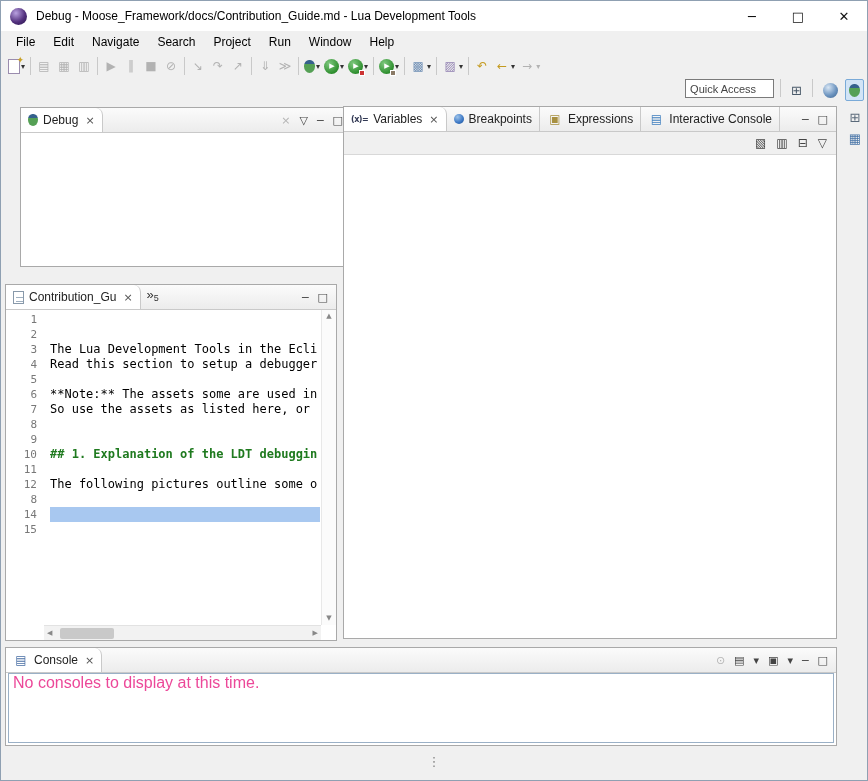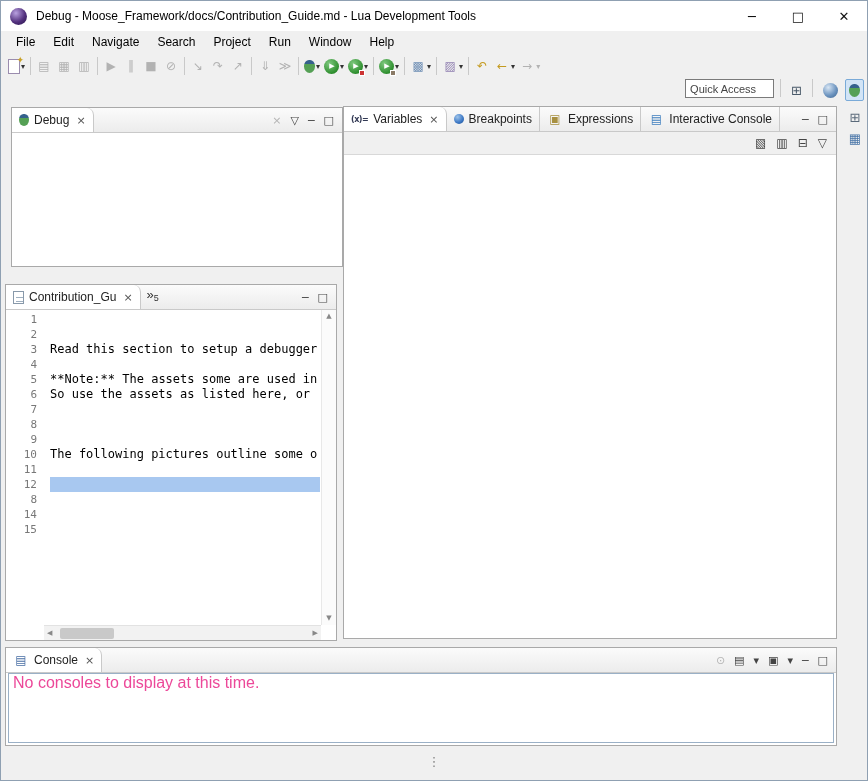--- a/index.html
+++ b/index.html
@@ -49,21 +49,21 @@
   .panel{position:absolute;background:#fff;border:1px solid #a9a9a9}
   .phead{height:25px;background:linear-gradient(#fbfbfb,#ececec);border-bottom:1px solid #c9c9c9;display:flex;align-items:stretch}
   .tab{display:flex;align-items:center;gap:5px;padding:0 7px;font-size:12px;color:#222;border-right:1px solid #c9c9c9;white-space:nowrap}
   .tab.active{background:#fff;border-top-right-radius:7px}
   .tclose{font-size:11px;color:#555;margin-left:2px;font-family:"DejaVu Sans",sans-serif}
   .hicons{margin-left:auto;display:flex;align-items:center;gap:9px;padding-right:8px}
   .hic{font-size:11px;color:#444;font-family:"DejaVu Sans",sans-serif;line-height:1}
   .hic.dis{color:#b5b5b5}
   .pbody{position:absolute;left:0;right:0;bottom:0;top:25px;background:#fff}
 
-  #debug-panel{left:10px;top:106px;width:332px;height:160px}
+  #debug-panel{left:19px;top:106px;width:332px;height:160px}
   #editor-panel{left:4px;top:283px;width:332px;height:357px}
   #right-panel{left:342px;top:105px;width:494px;height:533px}
   #console-panel{left:4px;top:646px;width:832px;height:99px}
 
   
   .file-ic{width:11px;height:13px;background:#fff;border:1px solid #8899aa;background-image:repeating-linear-gradient(180deg,transparent 0 3px,#9fb0c0 3px 4px);background-size:7px 100%;background-repeat:no-repeat;background-position:2px 2px}
   .more-tabs{display:flex;align-items:flex-start;padding:2px 6px;font-size:13px;color:#333}
   .more-count{font-size:9px;margin-top:6px}
   .ebody{position:absolute;left:0;right:0;top:25px;bottom:0;background:#fff}
   .gutter{position:absolute;left:0;top:2px;width:38px;text-align:right;padding-right:7px;font-family:"DejaVu Sans Mono",monospace;font-size:11px;color:#787878}
@@ -287,26 +287,28 @@
         <div class="lnum">10</div>
         <div class="lnum">11</div>
         <div class="lnum">12</div>
         <div class="lnum">8</div>
         <div class="lnum">14</div>
         <div class="lnum">15</div>
       </div>
     <div class="code">
         <div class="crow"></div>
         <div class="crow"></div>
+        <div class="crow"><span class="seg-plain">The Lua Development Tools in the Ecli</span></div>
         <div class="crow"><span class="seg-plain">Read this section to setup a debugger</span></div>
         <div class="crow"></div>
         <div class="crow"><span class="seg-em">**Note:**</span><span class="seg-plain"> The assets some are used in</span></div>
         <div class="crow"><span class="seg-plain">So use the assets as listed here, or </span></div>
         <div class="crow"></div>
         <div class="crow"></div>
+        <div class="crow"><span class="seg-heading">## 1. Explanation of the LDT debuggin</span></div>
         <div class="crow"></div>
         <div class="crow"><span class="seg-plain">The following pictures outline some o</span></div>
         <div class="crow"></div>
         <div class="crow sel"></div>
       </div>
     <div class="vscroll">
       <span class="sarrow">▲</span>
       <span class="sarrow">▼</span>
     </div>
     <div class="hscroll">

